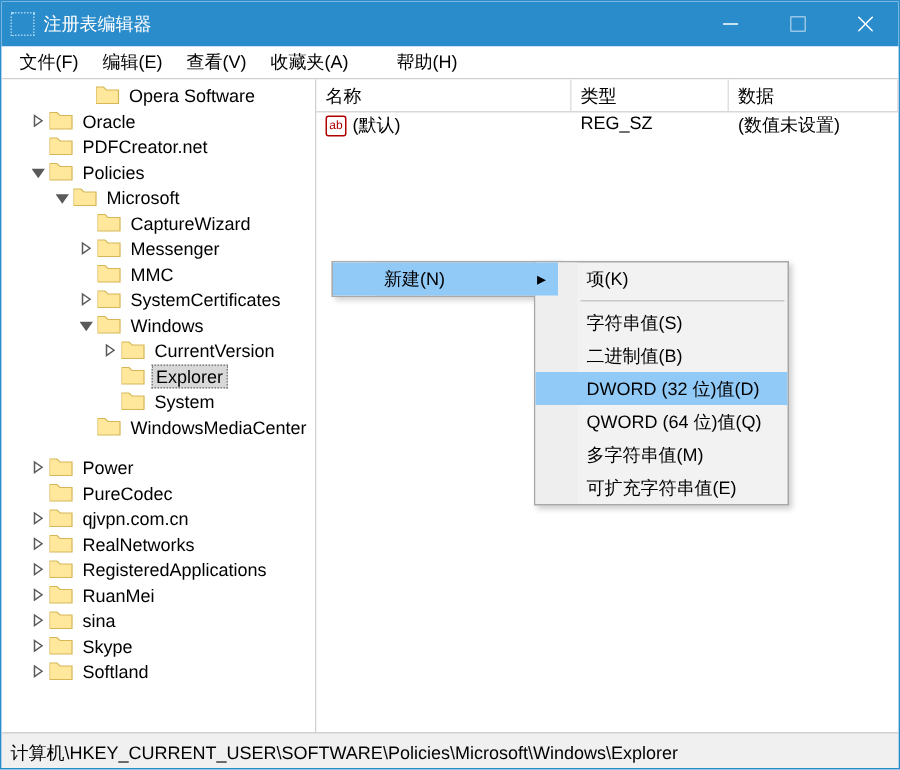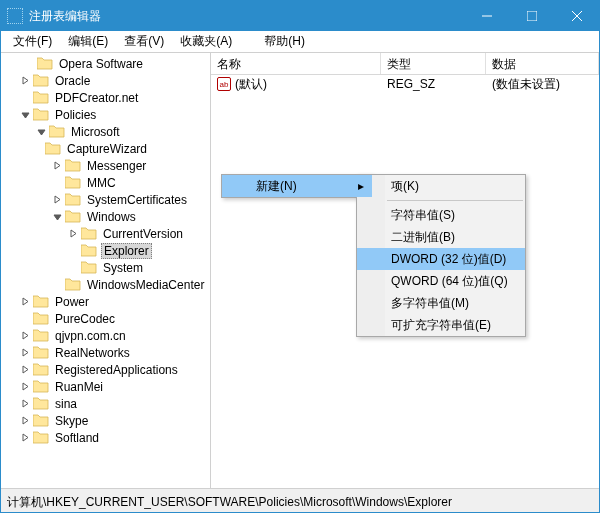--- a/index.html
+++ b/index.html
@@ -17,21 +17,21 @@
 .node{display:flex;align-items:center;height:17px;white-space:nowrap}
 .tw{width:16px;display:flex;justify-content:center;align-items:center}
 .tw svg{stroke:#5a5a5a;fill:none}
 .fld{width:16px;height:13px;margin-right:4px}
 .fld svg{display:block}
 .lbl{padding:0 2px}
 .sel{background:#d8d8d8;border:1px dotted #808080}
 .list{flex:1;position:relative;background:#fff}
 .cols{display:flex;height:22px;border-bottom:1px solid #d8d8d8}
 .col{padding:3px 6px;border-right:1px solid #e0e0e0}
-.row{display:flex;height:18px;align-items:center}
+.row{display:flex;height:18px;align-items:flex-start}
 .cell{padding:0 6px;display:flex;align-items:center}
 .vicon{width:14px;height:14px;background:#fff;border:1px solid #b00000;border-radius:2px;margin-right:4px;display:flex;align-items:center;justify-content:center;font-size:8px;color:#b00000}
 .ctx1{position:absolute;left:10px;top:121px;background:#f2f2f2;border:1px solid #a8a8a8;box-shadow:2px 2px 4px rgba(0,0,0,.2);width:152px}
 .ctxgutter{position:absolute;left:0;top:0;bottom:0;width:28px;background:#eee}
 .ctx1 .item{position:relative;z-index:1;height:22px;display:flex;align-items:center;padding-left:34px}
 .ctx1 .hl{background:#91c9f7}
 .ctx1 .arr{margin-left:auto;margin-right:8px}
 .ctx2{position:absolute;left:145px;top:121px;background:#f2f2f2;border:1px solid #a8a8a8;box-shadow:2px 2px 4px rgba(0,0,0,.2);width:170px}
 .ctx2 .item{height:22px;display:flex;align-items:center;padding-left:34px;position:relative;z-index:1}
 .ctx2 .sep{height:1px;background:#c8c8c8;margin:3px 2px 3px 30px}
@@ -68,21 +68,21 @@
   <span>文件(F)</span>
   <span>编辑(E)</span>
   <span>查看(V)</span>
   <span>收藏夹(A)</span>
   <span style="width:12px"></span>
   <span>帮助(H)</span>
 </div>
 
 <div class="main">
   <div class="tree" id="tree">
-      <div class="node" style="padding-left: 20px;">
+      <div class="node" style="padding-left: 8px; margin-left: 39px;">
         <span class="tw"></span>
         <span class="fld">
           <svg width="16" height="13" viewBox="0 0 16 13">
             <path d="M0 2 L0 12 L15 12 L15 3 L7 3 L5 1 L0 1 Z" fill="#ffe79c" stroke="#d7b656" stroke-width="0.8"></path>
           </svg>
         </span>
         <span class="lbl">Opera Software</span>
       </div>
       <div class="node" style="padding-left: 16px;">
         <span class="tw">
@@ -125,21 +125,21 @@
             <path d="M1 3 L8 3 L4.5 8 Z" fill="#5a5a5a"></path>
           </svg>
         </span>
         <span class="fld">
           <svg width="16" height="13" viewBox="0 0 16 13">
             <path d="M0 2 L0 12 L15 12 L15 3 L7 3 L5 1 L0 1 Z" fill="#ffe79c" stroke="#d7b656" stroke-width="0.8"></path>
           </svg>
         </span>
         <span class="lbl">Microsoft</span>
       </div>
-      <div class="node" style="padding-left: 28px;">
+      <div class="node" style="padding-left: 48px;">
         <span class="tw"></span>
         <span class="fld">
           <svg width="16" height="13" viewBox="0 0 16 13">
             <path d="M0 2 L0 12 L15 12 L15 3 L7 3 L5 1 L0 1 Z" fill="#ffe79c" stroke="#d7b656" stroke-width="0.8"></path>
           </svg>
         </span>
         <span class="lbl">CaptureWizard</span>
       </div>
       <div class="node" style="padding-left: 48px;">
         <span class="tw">
@@ -222,21 +222,21 @@
       </div>
       <div class="node" style="padding-left: 48px;">
         <span class="tw"></span>
         <span class="fld">
           <svg width="16" height="13" viewBox="0 0 16 13">
             <path d="M0 2 L0 12 L15 12 L15 3 L7 3 L5 1 L0 1 Z" fill="#ffe79c" stroke="#d7b656" stroke-width="0.8"></path>
           </svg>
         </span>
         <span class="lbl">WindowsMediaCenter</span>
       </div>
-      <div class="node" style="padding-left: 16px;">
+      <div class="node" style="padding-left: 16px; margin-top: 10px;">
         <span class="tw">
           <svg width="9" height="9" viewBox="0 0 9 9">
             <path d="M2 1 L7 4.5 L2 8 Z" stroke="#5a5a5a" fill="none"></path>
           </svg>
         </span>
         <span class="fld">
           <svg width="16" height="13" viewBox="0 0 16 13">
             <path d="M0 2 L0 12 L15 12 L15 3 L7 3 L5 1 L0 1 Z" fill="#ffe79c" stroke="#d7b656" stroke-width="0.8"></path>
           </svg>
         </span>

